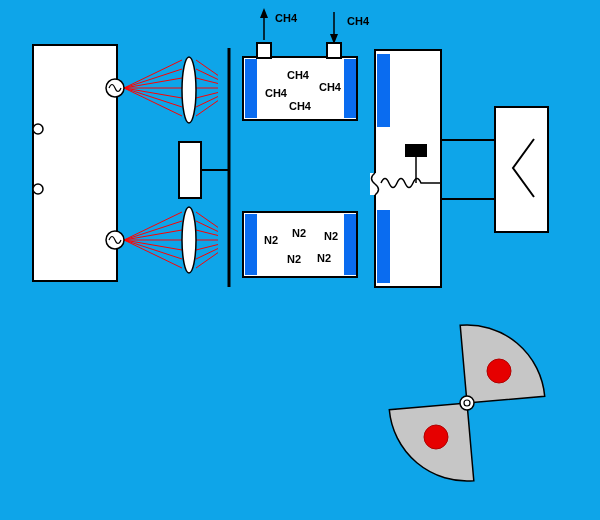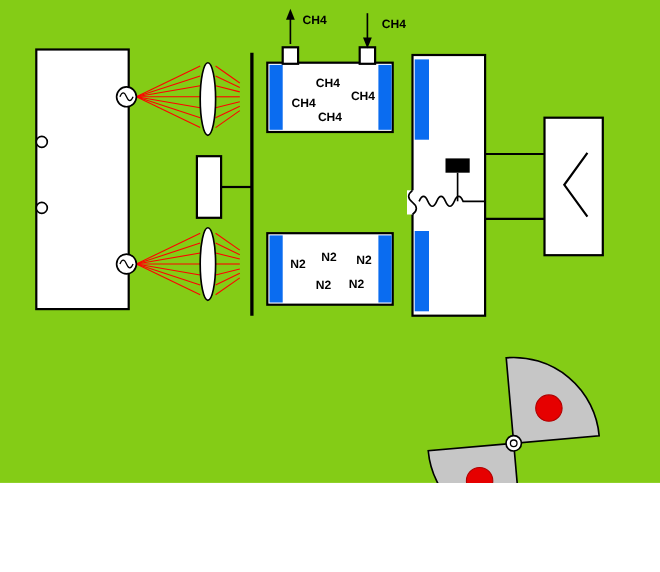--- a/index.html
+++ b/index.html
@@ -1,16 +1,16 @@
 <!DOCTYPE html>
 <html><head>
 <meta charset="utf-8">
 <style>
   html,body{margin:0;padding:0;background:#ffffff;}
-  .stage{position:relative;width:600px;height:439px;background:#84cc16;overflow:hidden;}
+  .stage{position:relative;width:600px;height:520px;background:#0ea5e9;overflow:hidden;}
   svg text{
     font-family:"Liberation Sans", sans-serif;
     font-size:11px;
     font-weight:bold;
     fill:#000000;
   }
 </style>
 </head>
 <body>
 

